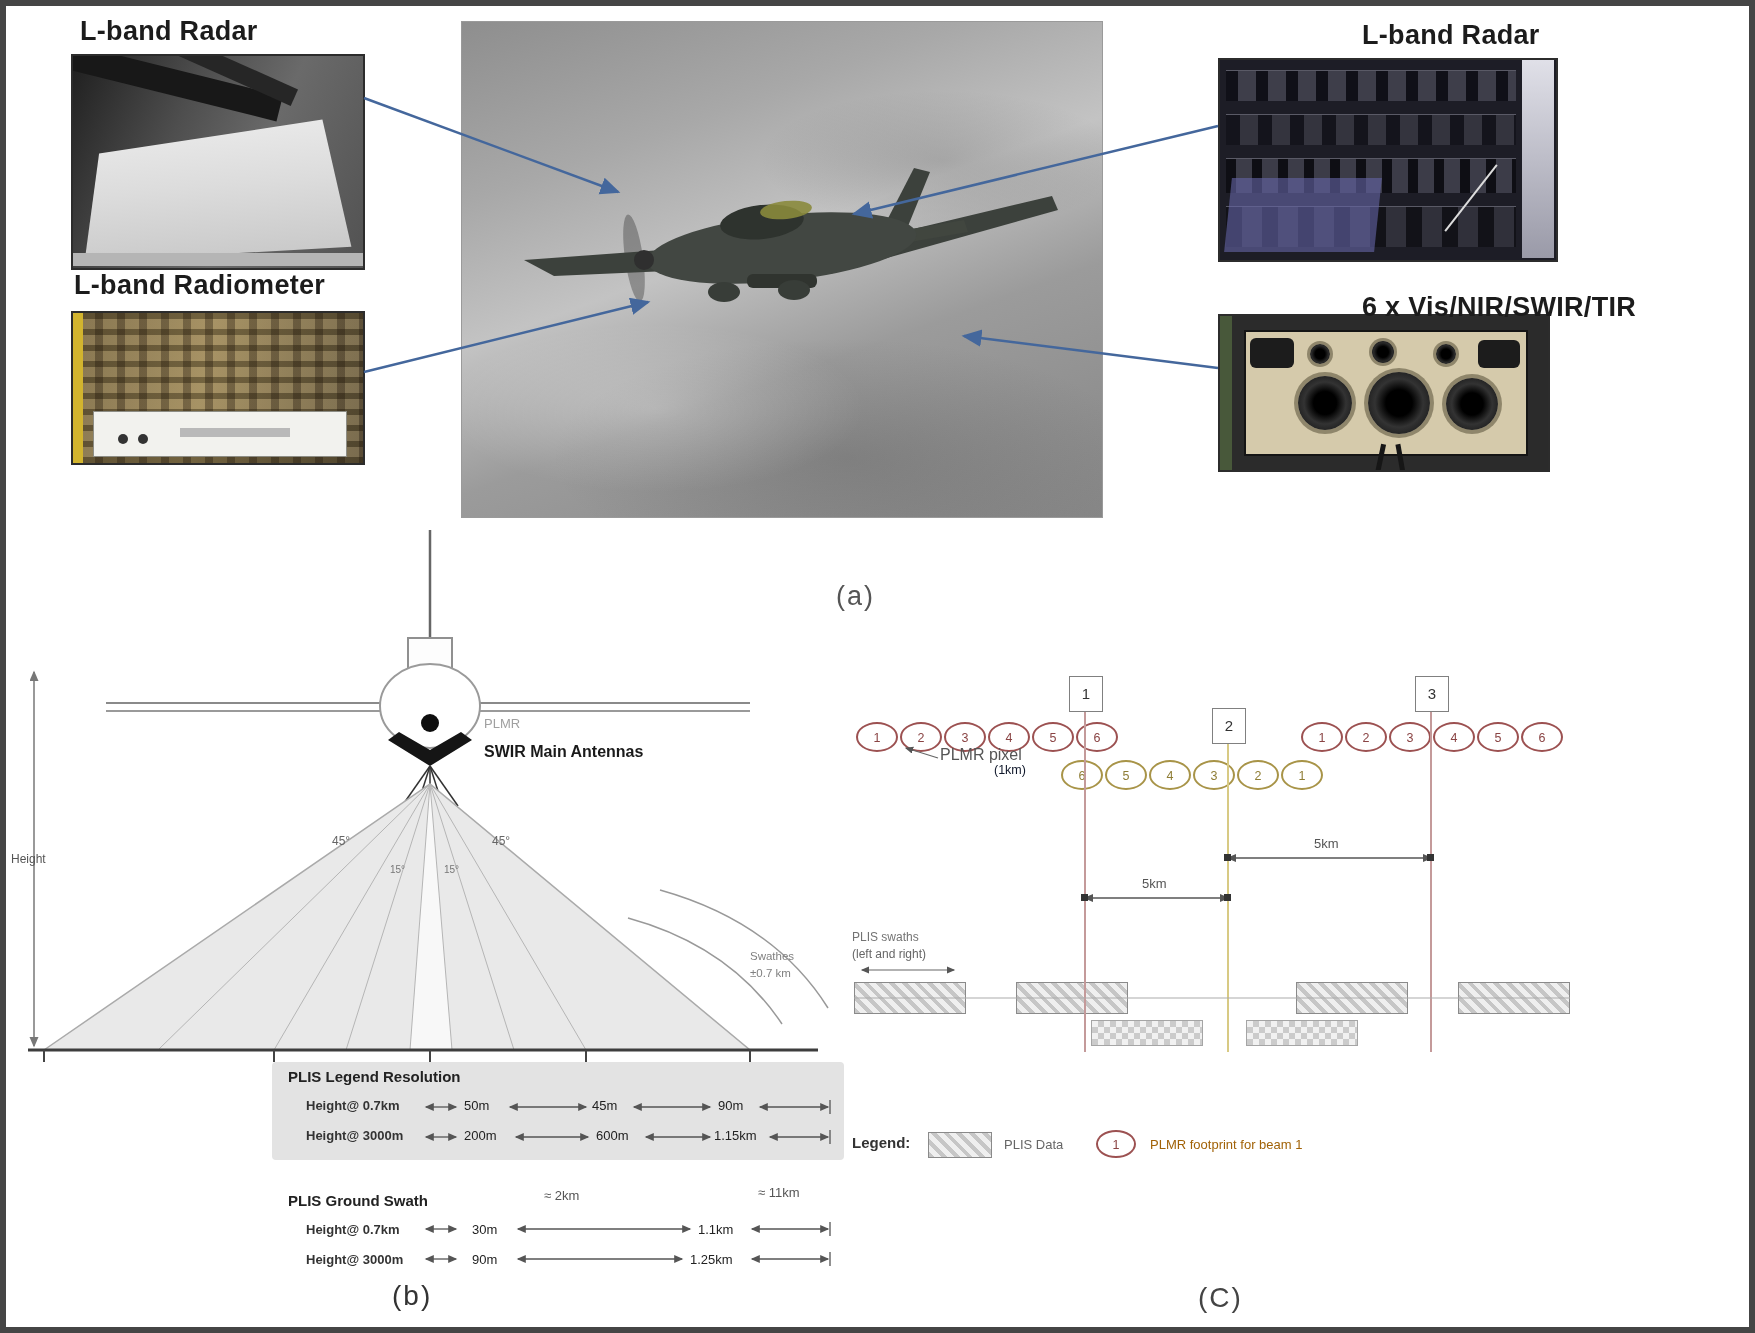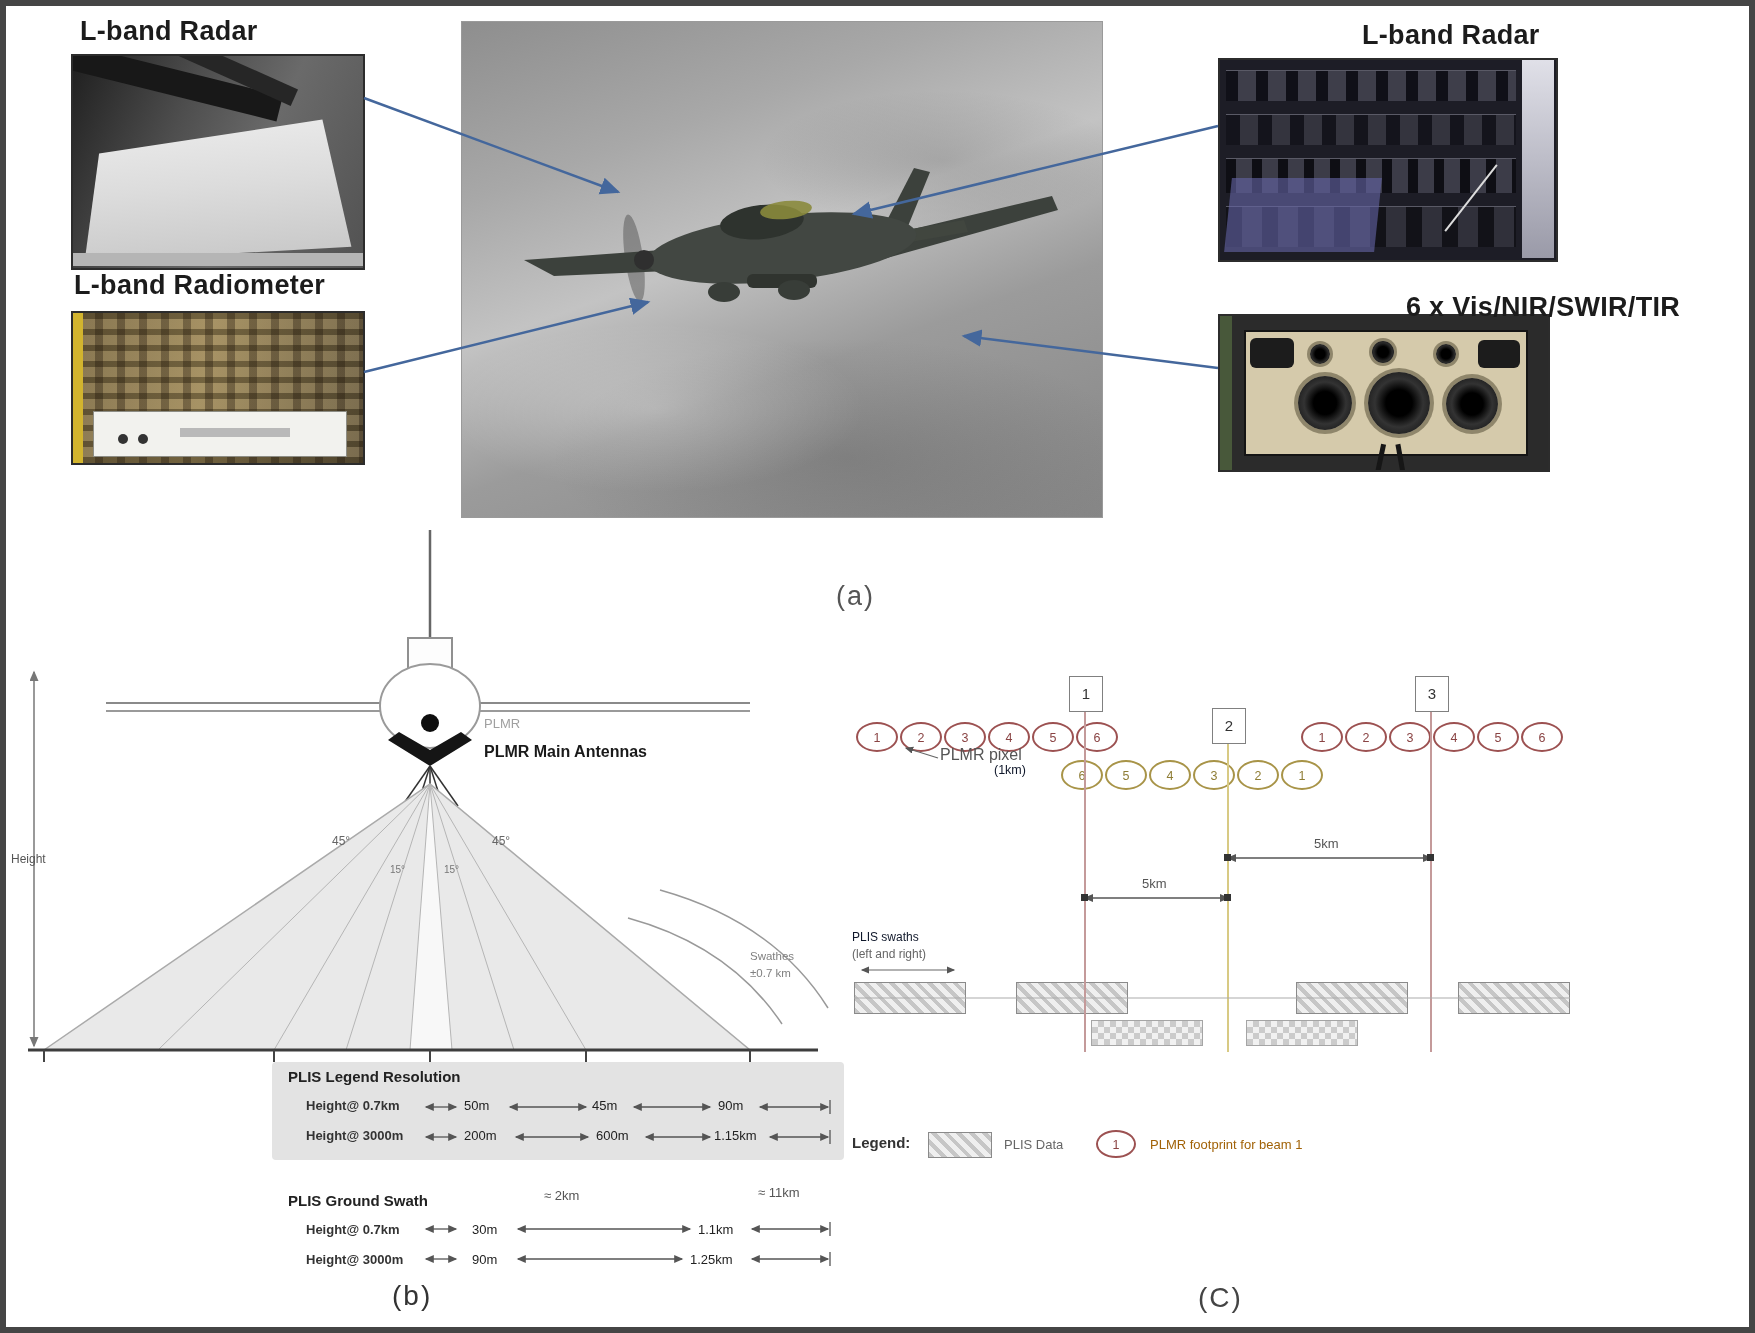--- a/index.html
+++ b/index.html
@@ -99,25 +99,25 @@
       <div class="dec" style="left:122px;top:40px;width:62px;height:62px;border-radius:50%;background:radial-gradient(#000 30%,#333 55%,#0a0a0a);box-shadow:0 0 0 4px #8f866b;"></div>
       <div class="dec" style="left:200px;top:46px;width:52px;height:52px;border-radius:50%;background:radial-gradient(#000 30%,#333 55%,#0a0a0a);box-shadow:0 0 0 4px #8f866b;"></div>
     </div>
     <div class="dec" style="left:158px;top:128px;width:5px;height:30px;background:#161616;transform:rotate(12deg);"></div>
     <div class="dec" style="left:178px;top:128px;width:5px;height:30px;background:#161616;transform:rotate(-10deg);"></div>
   </div>
 
   <div class="t ttl" style="left:74px;top:10px;">L-band Radar</div>
   <div class="t ttl" style="left:68px;top:264px;">L-band Radiometer</div>
   <div class="t ttl" style="left:1356px;top:14px;">L-band Radar</div>
-  <div class="t ttl" style="left:1356px;top:286px;margin-left:44px;">6 x Vis/NIR/SWIR/TIR</div>
+  <div class="t ttl" style="left:1356px;top:286px;">6 x Vis/NIR/SWIR/TIR</div>
   <div class="t panel-label" style="left:830px;top:575px;">(a)</div>
 
   <div class="t" style="left:478px;top:710px;font-size:13px;color:#a0a0a0;">PLMR</div>
-  <div class="t" style="left:478px;top:737px;font-size:16px;font-weight:bold;color:#1a1a1a;">PLMR Main Antennas</div>
+  <div class="t" style="left:478px;top:737px;font-size:16px;font-weight:bold;color:#1a1a1a;">SWIR Main Antennas</div>
   <div class="t" style="left:5px;top:846px;font-size:12px;color:#555;">Height</div>
   <div class="t" style="left:326px;top:828px;font-size:12px;color:#666;">45°</div>
   <div class="t" style="left:486px;top:828px;font-size:12px;color:#666;">45°</div>
   <div class="t" style="left:384px;top:858px;font-size:10px;color:#777;">15°</div>
   <div class="t" style="left:438px;top:858px;font-size:10px;color:#777;">15°</div>
   <div class="t" style="left:744px;top:944px;font-size:11.5px;color:#808080;">Swathes</div>
   <div class="t" style="left:744px;top:961px;font-size:11.5px;color:#808080;">±0.7 km</div>
 
   <div class="band" style="left:266px;top:1056px;width:572px;height:98px;"></div>
   <div class="t" style="left:282px;top:1062px;font-size:15px;font-weight:bold;color:#222;">PLIS Legend Resolution</div>
@@ -165,21 +165,21 @@
   <div class="bc olv" style="left:1055px;top:754px;">6</div>
   <div class="bc olv" style="left:1099px;top:754px;">5</div>
   <div class="bc olv" style="left:1143px;top:754px;">4</div>
   <div class="bc olv" style="left:1187px;top:754px;">3</div>
   <div class="bc olv" style="left:1231px;top:754px;">2</div>
   <div class="bc olv" style="left:1275px;top:754px;">1</div>
 
   <div class="t" style="left:1308px;top:830px;font-size:13px;color:#555;">5km</div>
   <div class="t" style="left:1136px;top:870px;font-size:13px;color:#555;">5km</div>
 
-  <div class="t" style="left:846px;top:924px;font-size:12px;color:#0f172a;">PLIS swaths</div>
+  <div class="t" style="left:846px;top:924px;font-size:12px;color:#737373;">PLIS swaths</div>
   <div class="t" style="left:846px;top:941px;font-size:12px;color:#666;">(left and right)</div>
 
   <div class="hbar" style="left:848px;top:976px;width:112px;height:32px;"></div>
   <div class="hbar" style="left:1010px;top:976px;width:112px;height:32px;"></div>
   <div class="hbar" style="left:1290px;top:976px;width:112px;height:32px;"></div>
   <div class="hbar" style="left:1452px;top:976px;width:112px;height:32px;"></div>
   <div class="cbar" style="left:1085px;top:1014px;width:112px;height:26px;"></div>
   <div class="cbar" style="left:1240px;top:1014px;width:112px;height:26px;"></div>
 
   <div class="t" style="left:846px;top:1128px;font-size:15px;font-weight:bold;color:#333;">Legend:</div>

